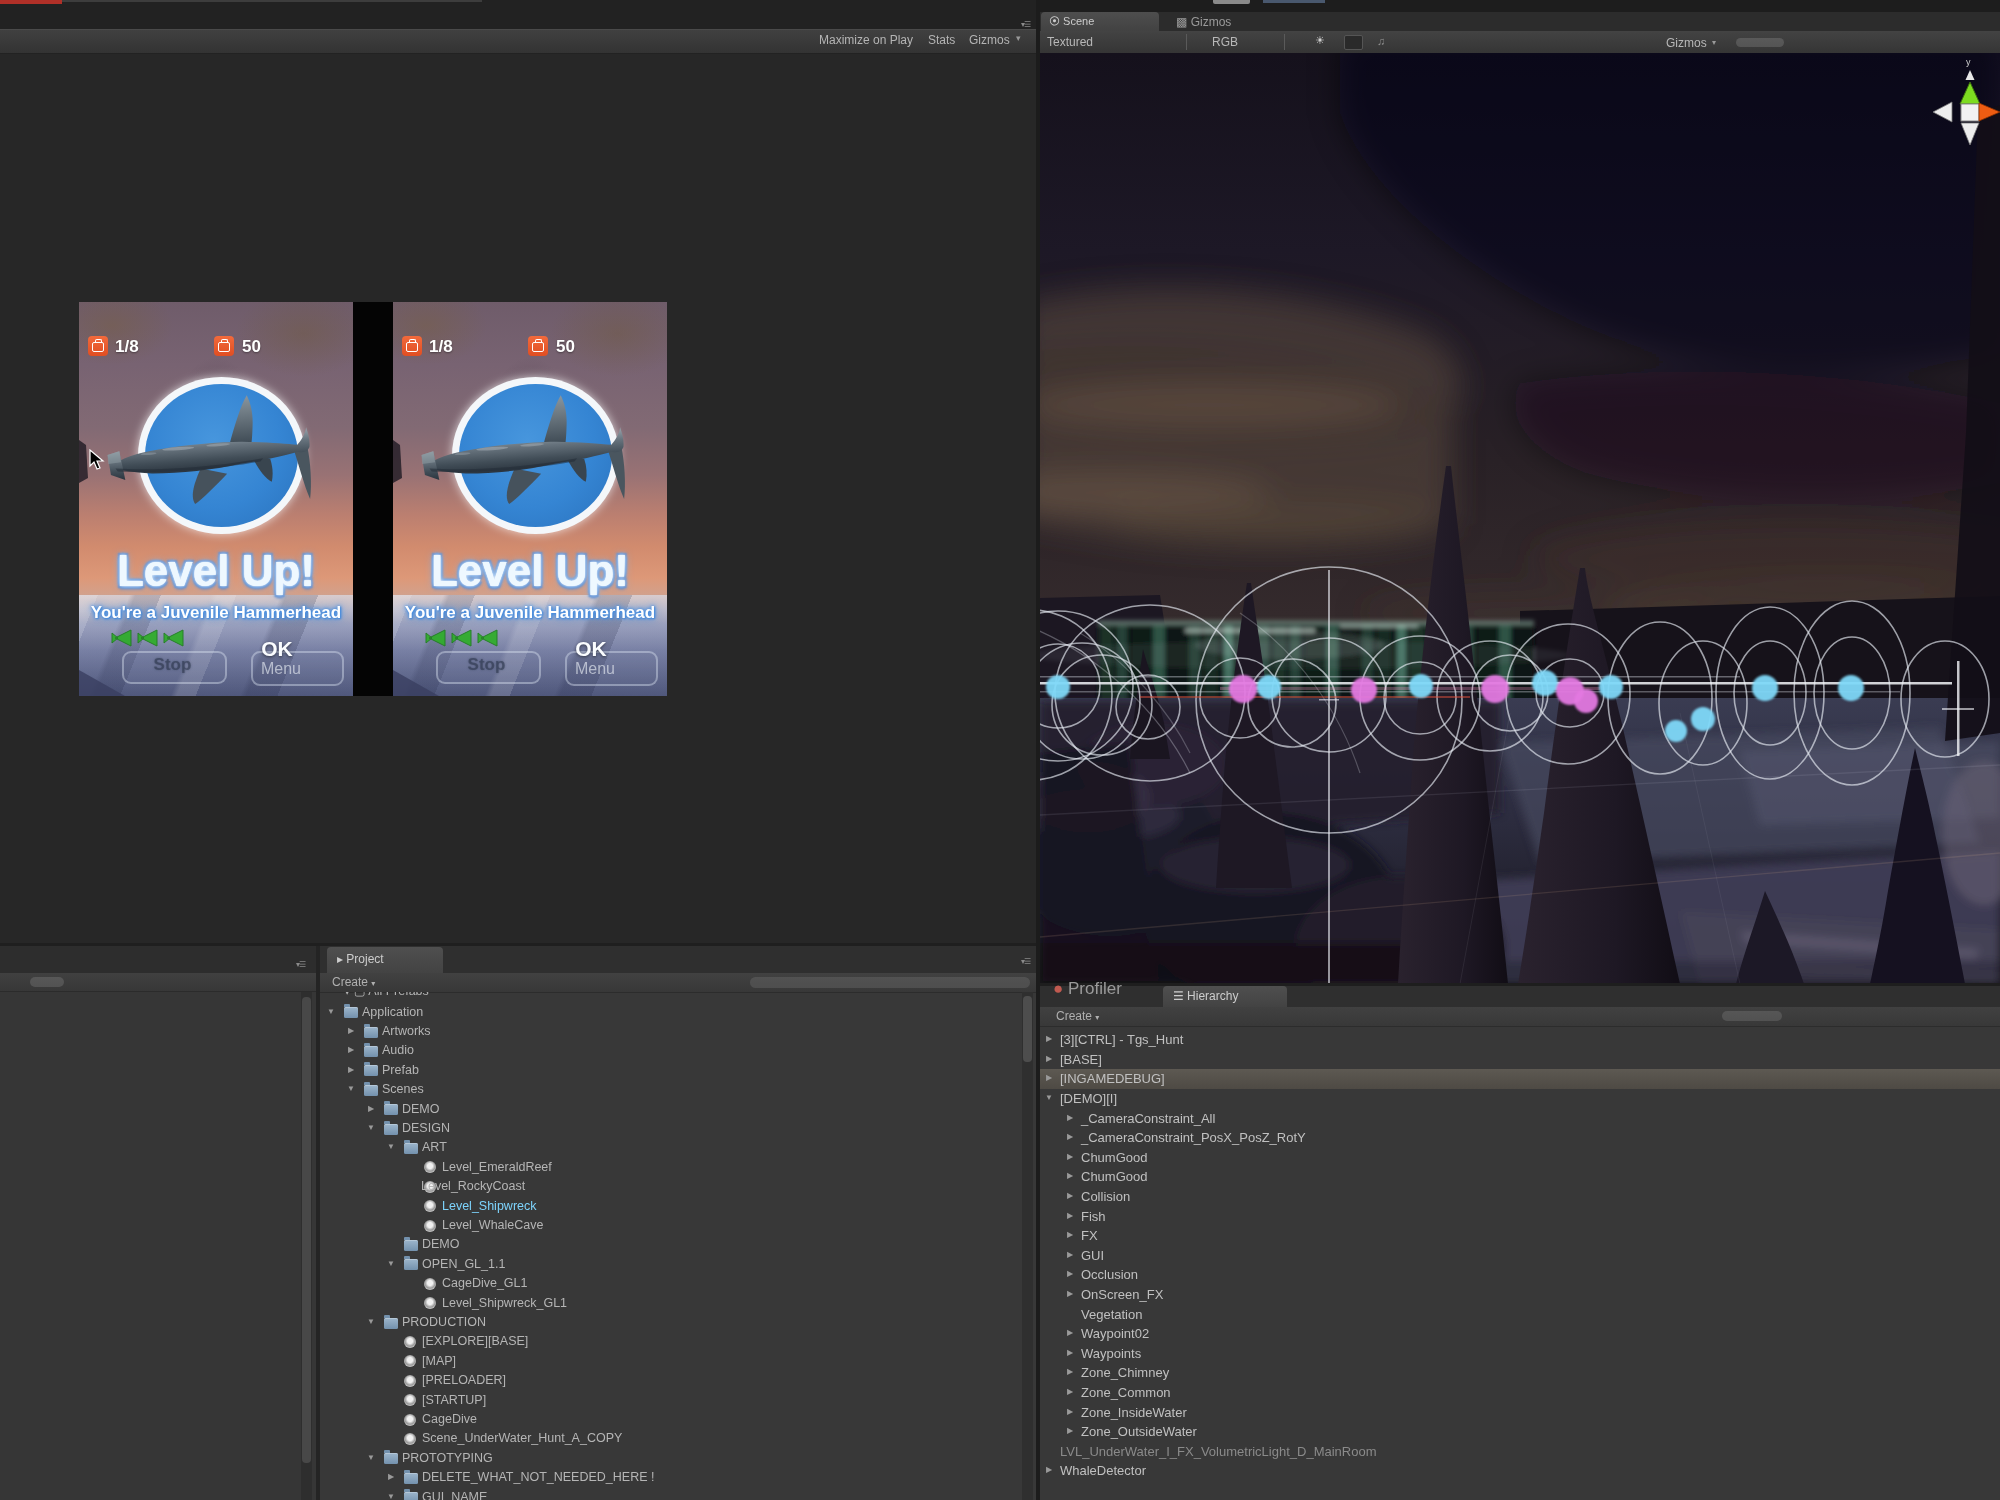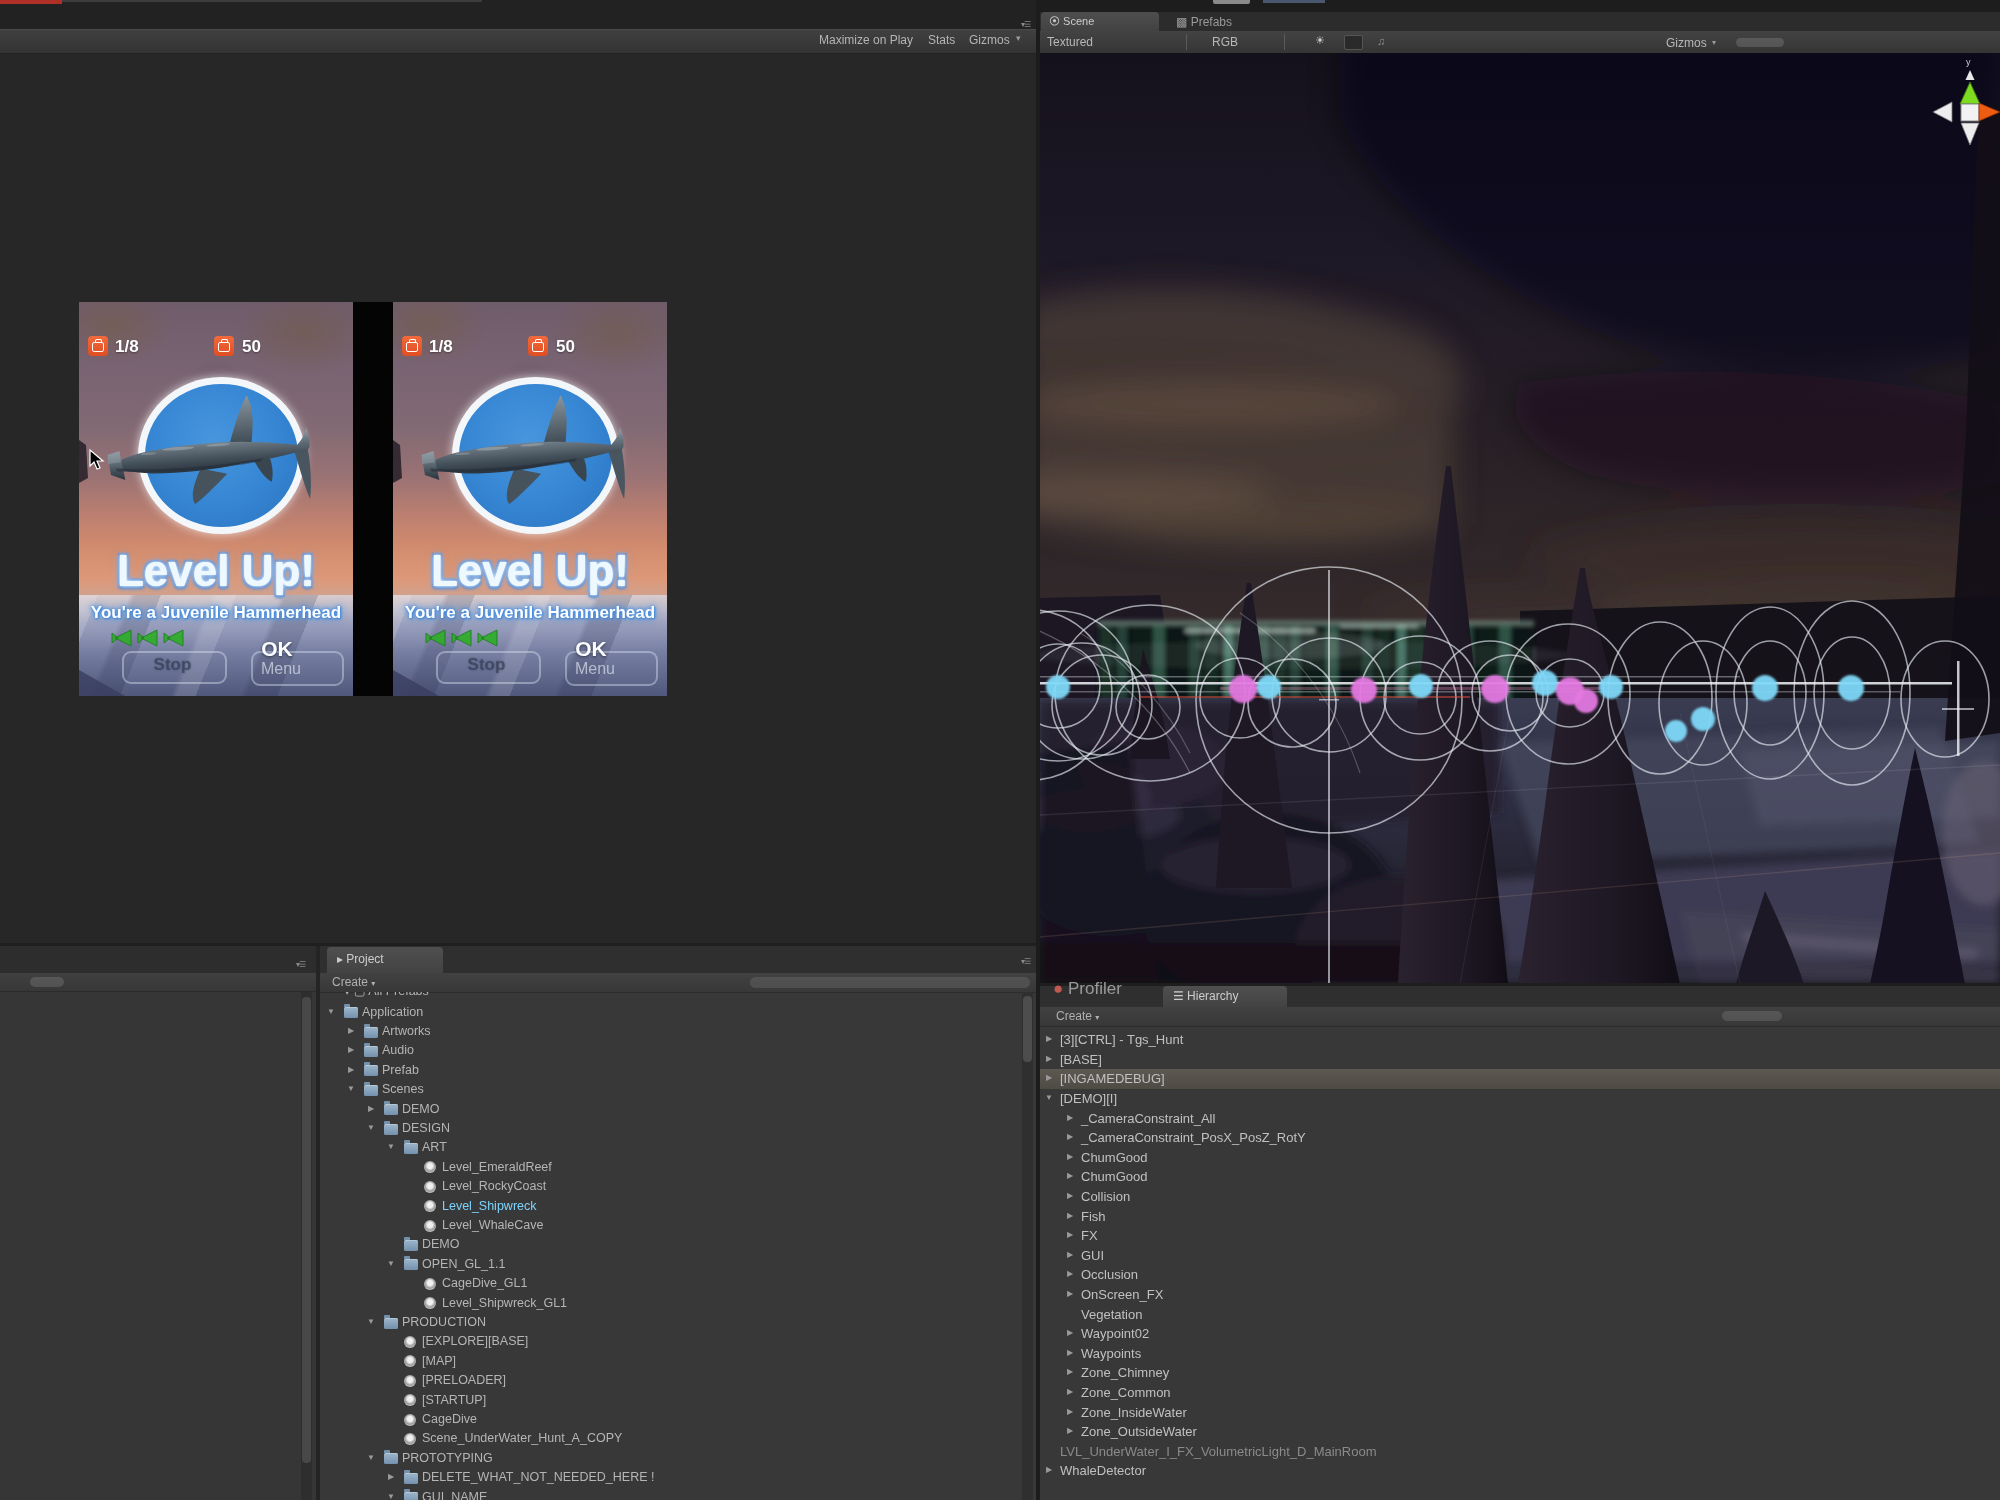--- a/index.html
+++ b/index.html
@@ -172,21 +172,21 @@
 <div class="txt" style="left:162px;top:358px;width:80px;text-align:center;font-size:16px;color:rgba(205,210,222,.8)">Menu</div>
 </div>
 
 <div class="abs" style="left:1038px;top:0;width:962px;height:985px;background:#2c2c2c"></div>
 <div class="abs" style="left:1038px;top:0;width:962px;height:12px;background:#1d1d1d"></div>
 <div class="abs" style="left:1213px;top:0;width:37px;height:4px;background:#8a8a8a;border-radius:0 0 2px 2px"></div>
 <div class="abs" style="left:1263px;top:0;width:62px;height:3px;background:#49586e"></div>
 
 <div class="abs" style="left:1041px;top:12px;width:118px;height:19px;background:linear-gradient(#4e4e4e,#424242);border-radius:4px 4px 0 0"></div>
 <div class="txt" style="left:1049px;top:15px;font-size:11px;color:#cdcdcd">⦿ Scene</div>
-<div class="txt" style="left:1176px;top:15px;font-size:12px;color:#9a9a9a">▩ Prefabs</div>
+<div class="txt" style="left:1176px;top:15px;font-size:12px;color:#9a9a9a">▩ Gizmos</div>
 
 <div class="abs" style="left:1038px;top:31px;width:962px;height:22px;background:linear-gradient(#434343,#353535);border-bottom:1px solid #202020"></div>
 <div class="txt" style="left:1047px;top:35px;font-size:12px;color:#b8b8b8">Textured</div>
 <div class="abs" style="left:1186px;top:34px;width:1px;height:16px;background:#5a5a5a"></div>
 <div class="txt" style="left:1212px;top:35px;font-size:12px;color:#b8b8b8">RGB</div>
 <div class="abs" style="left:1284px;top:34px;width:1px;height:16px;background:#5a5a5a"></div>
 <div class="txt" style="left:1315px;top:34px;font-size:11px;color:#cfcfcf">☀</div>
 <div class="abs" style="left:1344px;top:35px;width:17px;height:13px;background:#2a2a2a;border:1px solid #555;border-radius:2px"></div>
 <div class="txt" style="left:1377px;top:35px;font-size:11px;color:#8f8f8f">♫</div>
 <div class="txt" style="left:1666px;top:36px;font-size:12px;color:#b8b8b8">Gizmos</div>
@@ -484,21 +484,21 @@
   </span>
 <div class="txt" style="left:402px;top:1119.0px;font-size:12.5px;line-height:19.4px;color:#b5b5b5">DESIGN</div>
 <div class="txt" style="left:387px;top:1142.4px;font-size:8px;color:#9a9a9a">▼</div>
 <span style="position:absolute;left:404px;top:1142.9px;width:14px;height:11px;background:linear-gradient(#9db6cc,#7391ad);border-radius:1.5px;box-shadow:inset 0 1px 0 rgba(255,255,255,.25)">
     <span style="position:absolute;left:0;top:-3px;width:6px;height:3px;background:#7391ad;border-radius:1px 1px 0 0"></span>
   </span>
 <div class="txt" style="left:422px;top:1138.4px;font-size:12.5px;line-height:19.4px;color:#b5b5b5">ART</div>
 <span style="position:absolute;left:424px;top:1161.3px;width:12px;height:12px;border-radius:50%;background:radial-gradient(circle at 50% 42%, #f0f0f0 0 28%, #9a9a9a 55%, #cfcfcf 78%, #808080 100%)"></span>
 <div class="txt" style="left:442px;top:1157.8px;font-size:12.5px;line-height:19.4px;color:#b5b5b5">Level_EmeraldReef</div>
 <span style="position:absolute;left:424px;top:1180.7px;width:12px;height:12px;border-radius:50%;background:radial-gradient(circle at 50% 42%, #f0f0f0 0 28%, #9a9a9a 55%, #cfcfcf 78%, #808080 100%)"></span>
-<div class="txt" style="left:442px;top:1177.2px;font-size:12.5px;line-height:19.4px;color:#b5b5b5">Level_RockyCoast</div>
+<div class="txt" style="left:421px;top:1177.2px;font-size:12.5px;line-height:19.4px;color:#b5b5b5">Level_RockyCoast</div>
 <span style="position:absolute;left:424px;top:1200.1px;width:12px;height:12px;border-radius:50%;background:radial-gradient(circle at 50% 42%, #f0f0f0 0 28%, #9a9a9a 55%, #cfcfcf 78%, #808080 100%)"></span>
 <div class="txt" style="left:442px;top:1196.6px;font-size:12.5px;line-height:19.4px;color:#7dd3fc">Level_Shipwreck</div>
 <span style="position:absolute;left:424px;top:1219.5px;width:12px;height:12px;border-radius:50%;background:radial-gradient(circle at 50% 42%, #f0f0f0 0 28%, #9a9a9a 55%, #cfcfcf 78%, #808080 100%)"></span>
 <div class="txt" style="left:442px;top:1216.0px;font-size:12.5px;line-height:19.4px;color:#b5b5b5">Level_WhaleCave</div>
 <span style="position:absolute;left:404px;top:1239.9px;width:14px;height:11px;background:linear-gradient(#9db6cc,#7391ad);border-radius:1.5px;box-shadow:inset 0 1px 0 rgba(255,255,255,.25)">
     <span style="position:absolute;left:0;top:-3px;width:6px;height:3px;background:#7391ad;border-radius:1px 1px 0 0"></span>
   </span>
 <div class="txt" style="left:422px;top:1235.4px;font-size:12.5px;line-height:19.4px;color:#b5b5b5">DEMO</div>
 <div class="txt" style="left:387px;top:1258.8px;font-size:8px;color:#9a9a9a">▼</div>
 <span style="position:absolute;left:404px;top:1259.3px;width:14px;height:11px;background:linear-gradient(#9db6cc,#7391ad);border-radius:1.5px;box-shadow:inset 0 1px 0 rgba(255,255,255,.25)">

